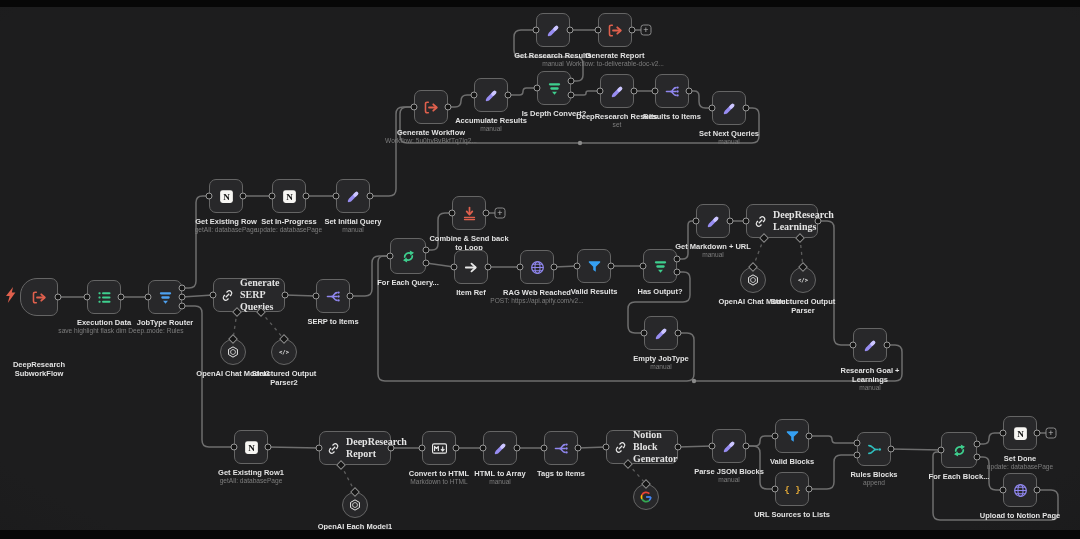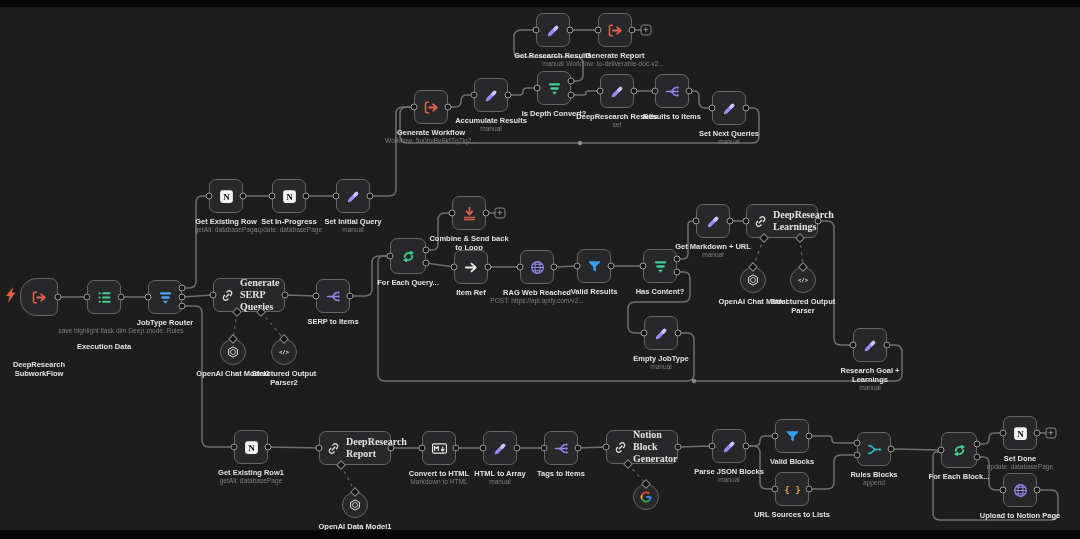--- a/index.html
+++ b/index.html
@@ -105,21 +105,21 @@
           <svg width="17" height="17" viewBox="0 0 24 24">
             <rect x="3.5" y="4.6" width="3" height="2.8" rx="1" fill="#3ecf8e"></rect>
             <rect x="8.5" y="4.6" width="12" height="2.8" rx="1.4" fill="#3ecf8e"></rect>
             <rect x="3.5" y="10.6" width="3" height="2.8" rx="1" fill="#3ecf8e"></rect>
             <rect x="8.5" y="10.6" width="12" height="2.8" rx="1.4" fill="#3ecf8e"></rect>
             <rect x="3.5" y="16.6" width="3" height="2.8" rx="1" fill="#3ecf8e"></rect>
             <rect x="8.5" y="16.6" width="12" height="2.8" rx="1.4" fill="#3ecf8e"></rect>
           </svg>
         </span>
       </div>
-      <div class="lbl" style="left: 49px; top: 318px; width: 110px; margin-top: 24px;">Execution Data</div>
+      <div class="lbl" style="left: 49px; top: 318px; width: 110px;">Execution Data</div>
       <div class="sub" style="left: 34px; top: 327px; width: 140px;">save highlight flask dim Deep...</div>
       <div class="pin" style="left: 87px; top: 297px;"></div>
       <div class="pout" style="left: 121px; top: 297px;"></div>
       <div class="node " style="left: 148px; top: 280px; width: 34px; height: 34px;">
         <span class="nicon">
           <svg width="17" height="17" viewBox="0 0 24 24">
             <rect x="4" y="4.5" width="16" height="3.2" rx="1.6" fill="#4ea1f0"></rect>
             <rect x="6" y="10.4" width="12" height="3.2" rx="1.6" fill="#4ea1f0"></rect>
             <path d="M8.5 16.5 h7 l-3.5 4.2 z" fill="#4ea1f0"></path>
           </svg>
@@ -382,21 +382,21 @@
       <div class="pout" style="left: 611px; top: 266px;"></div>
       <div class="node " style="left: 643px; top: 249px; width: 34px; height: 34px;">
         <span class="nicon">
           <svg width="17" height="17" viewBox="0 0 24 24">
             <rect x="4" y="4.5" width="16" height="3.2" rx="1.6" fill="#3ecf8e"></rect>
             <rect x="6" y="10.4" width="12" height="3.2" rx="1.6" fill="#3ecf8e"></rect>
             <path d="M8.5 16.5 h7 l-3.5 4.2 z" fill="#3ecf8e"></path>
           </svg>
         </span>
       </div>
-      <div class="lbl" style="left: 605px; top: 287px; width: 110px;">Has Content?</div>
+      <div class="lbl" style="left: 605px; top: 287px; width: 110px;">Has Output?</div>
       <div class="pin" style="left: 643px; top: 266px;"></div>
       <div class="pout" style="left: 677px; top: 259px;"></div>
       <div class="pout" style="left: 677px; top: 272px;"></div>
       <div class="node " style="left: 696px; top: 204px; width: 34px; height: 34px;">
         <span class="nicon">
           <svg width="17" height="17" viewBox="0 0 24 24">
             <path d="M7.2 16.8 L15.2 8.8" stroke="#988df2" stroke-width="5" stroke-linecap="round"></path>
             <path d="M14.2 9.8 L16.4 7.6" stroke="#cdc7ff" stroke-width="5" stroke-linecap="round"></path>
             <circle cx="5.4" cy="18.6" r="1.5" fill="#988df2"></circle>
           </svg>
@@ -491,21 +491,21 @@
       <div class="pout" style="left: 391px; top: 448px;"></div>
       <div class="pai" style="left: 341px; top: 465px;"></div>
       <div class="node circle" style="left: 342px; top: 492px; width: 26px; height: 26px;">
         <span class="nicon">
           <svg width="14" height="14" viewBox="0 0 24 24">
             <path d="M12 3.2 l7.6 4.4 v8.8 L12 20.8 l-7.6-4.4 V7.6 Z" fill="none" stroke="#e8e8e8" stroke-width="1.7"></path>
             <path d="M12 7.5 l3.9 2.25 v4.5 L12 16.5 l-3.9-2.25 v-4.5 Z" fill="none" stroke="#e8e8e8" stroke-width="1.3"></path>
           </svg>
         </span>
       </div>
-      <div class="lbl" style="left: 309px; top: 522px; width: 92px;">OpenAI Data Model1</div>
+      <div class="lbl" style="left: 309px; top: 522px; width: 92px;">OpenAI Each Model1</div>
       <div class="pai" style="left: 355px; top: 492px;"></div>
       <div class="node " style="left: 422px; top: 431px; width: 34px; height: 34px;">
         <span class="nicon">
           <svg width="17" height="17" viewBox="0 0 24 24">
             <rect x="2.2" y="5.5" width="19.6" height="13" rx="2" fill="none" stroke="#e8e8e8" stroke-width="1.6"></rect>
             <path d="M5 15.5 V9 l2.7 3 2.7-3 v6.5" fill="none" stroke="#e8e8e8" stroke-width="1.6" stroke-linejoin="round"></path>
             <path d="M16.5 9 v6 M14 12.8 l2.5 2.7 2.5-2.7" fill="none" stroke="#e8e8e8" stroke-width="1.6"></path>
           </svg>
         </span>
       </div>

